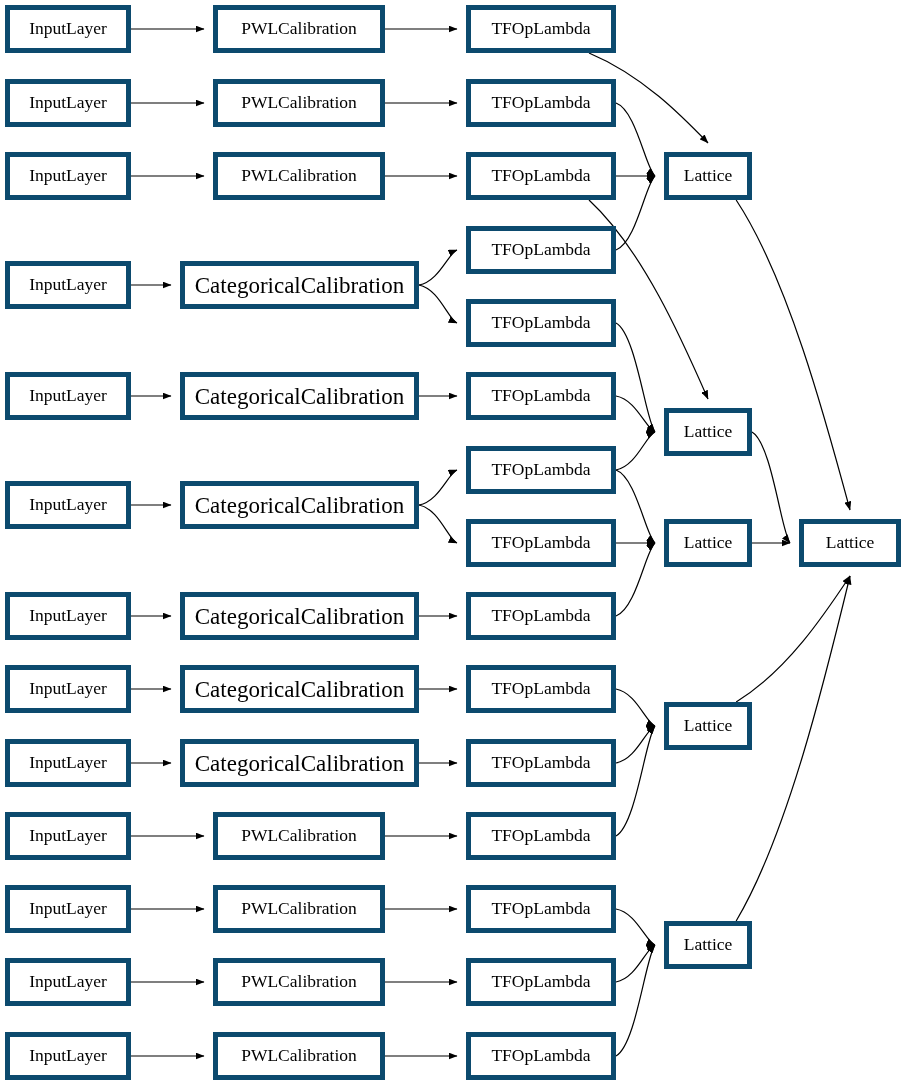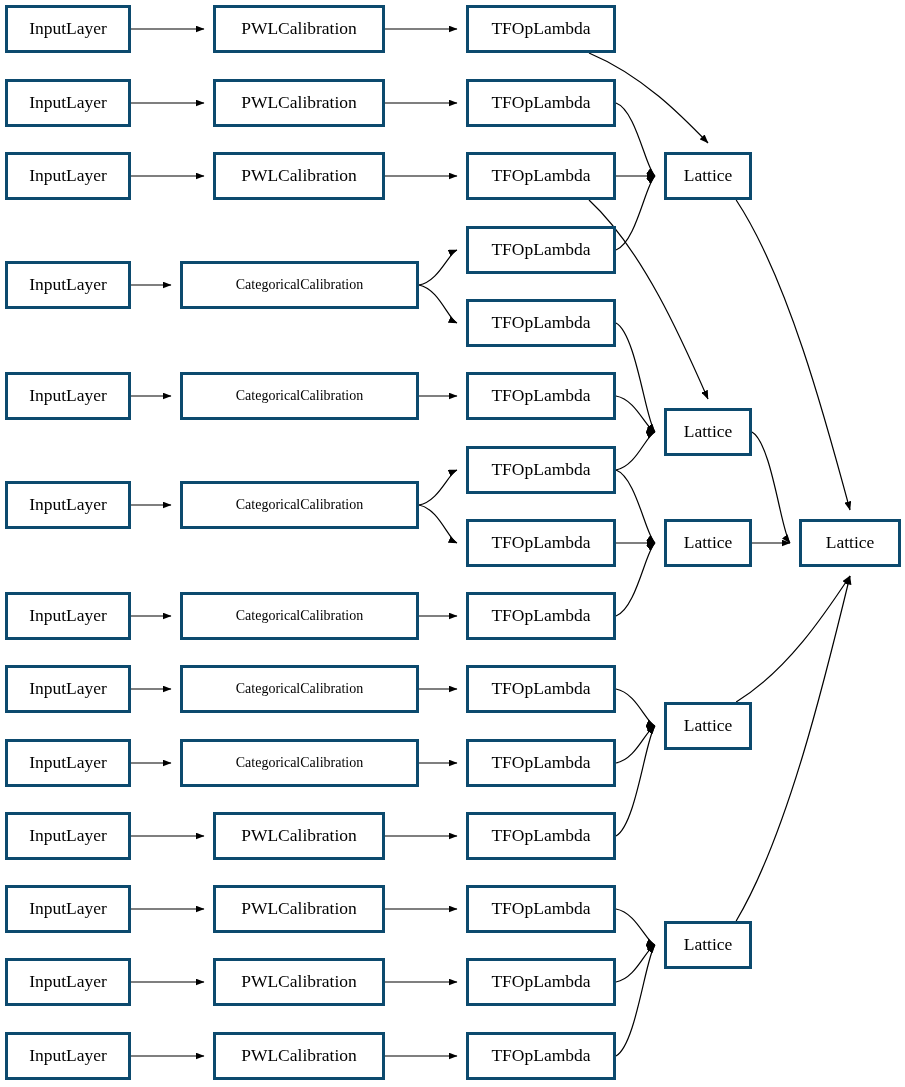--- a/index.html
+++ b/index.html
@@ -1,22 +1,22 @@
 <!DOCTYPE html>
 <html><head>
 <meta charset="utf-8">
 <style>
   html,body{margin:0;padding:0;background:#ffffff;}
   body{font-family:"Liberation Serif","DejaVu Serif",serif;}
   #canvas{position:relative;width:905px;height:1087px;background:#fff;overflow:hidden;}
   #edges{position:absolute;left:0;top:0;width:905px;height:1087px;pointer-events:none;}
-  .node{position:absolute;box-sizing:border-box;border:3px solid #0c4a6e;background:#ffffff;
+  .node{position:absolute;box-sizing:border-box;border:5px solid #0c4a6e;background:#ffffff;
         display:flex;align-items:center;justify-content:center;color:#000;font-size:17.5px;
         line-height:1;white-space:nowrap;}
-  .node.wide{font-size:14px;}
+  .node.wide{font-size:23px;}
 </style>
 </head>
 <body>
 
 <div id="canvas">
   <svg id="edges" viewBox="0 0 905 1087">
     <defs>
       <marker id="arrow" markerWidth="9" markerHeight="7" refX="8.5" refY="3.5" orient="auto" markerUnits="userSpaceOnUse">
         <polygon points="0 0, 9 3.5, 0 7" fill="#000000"></polygon>
       </marker>

